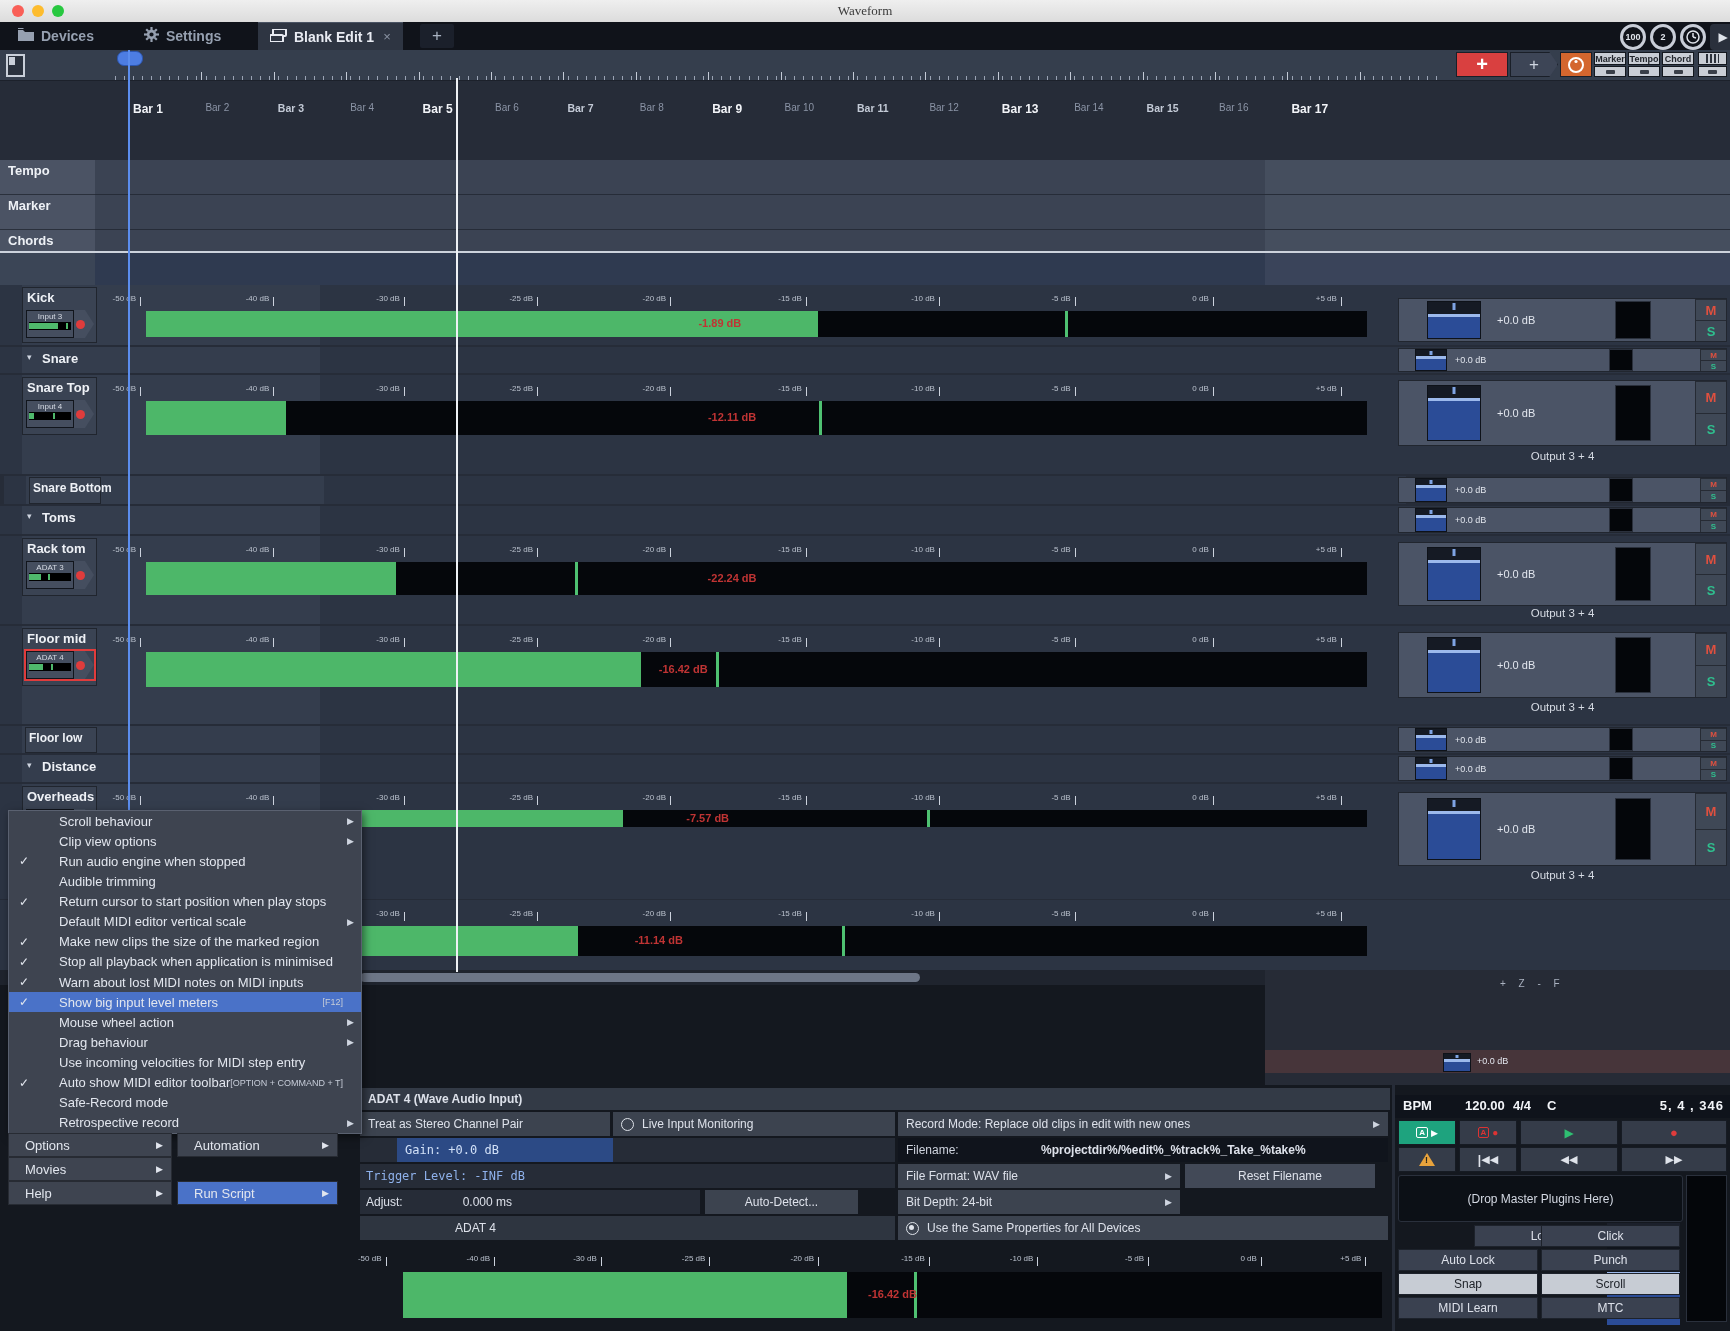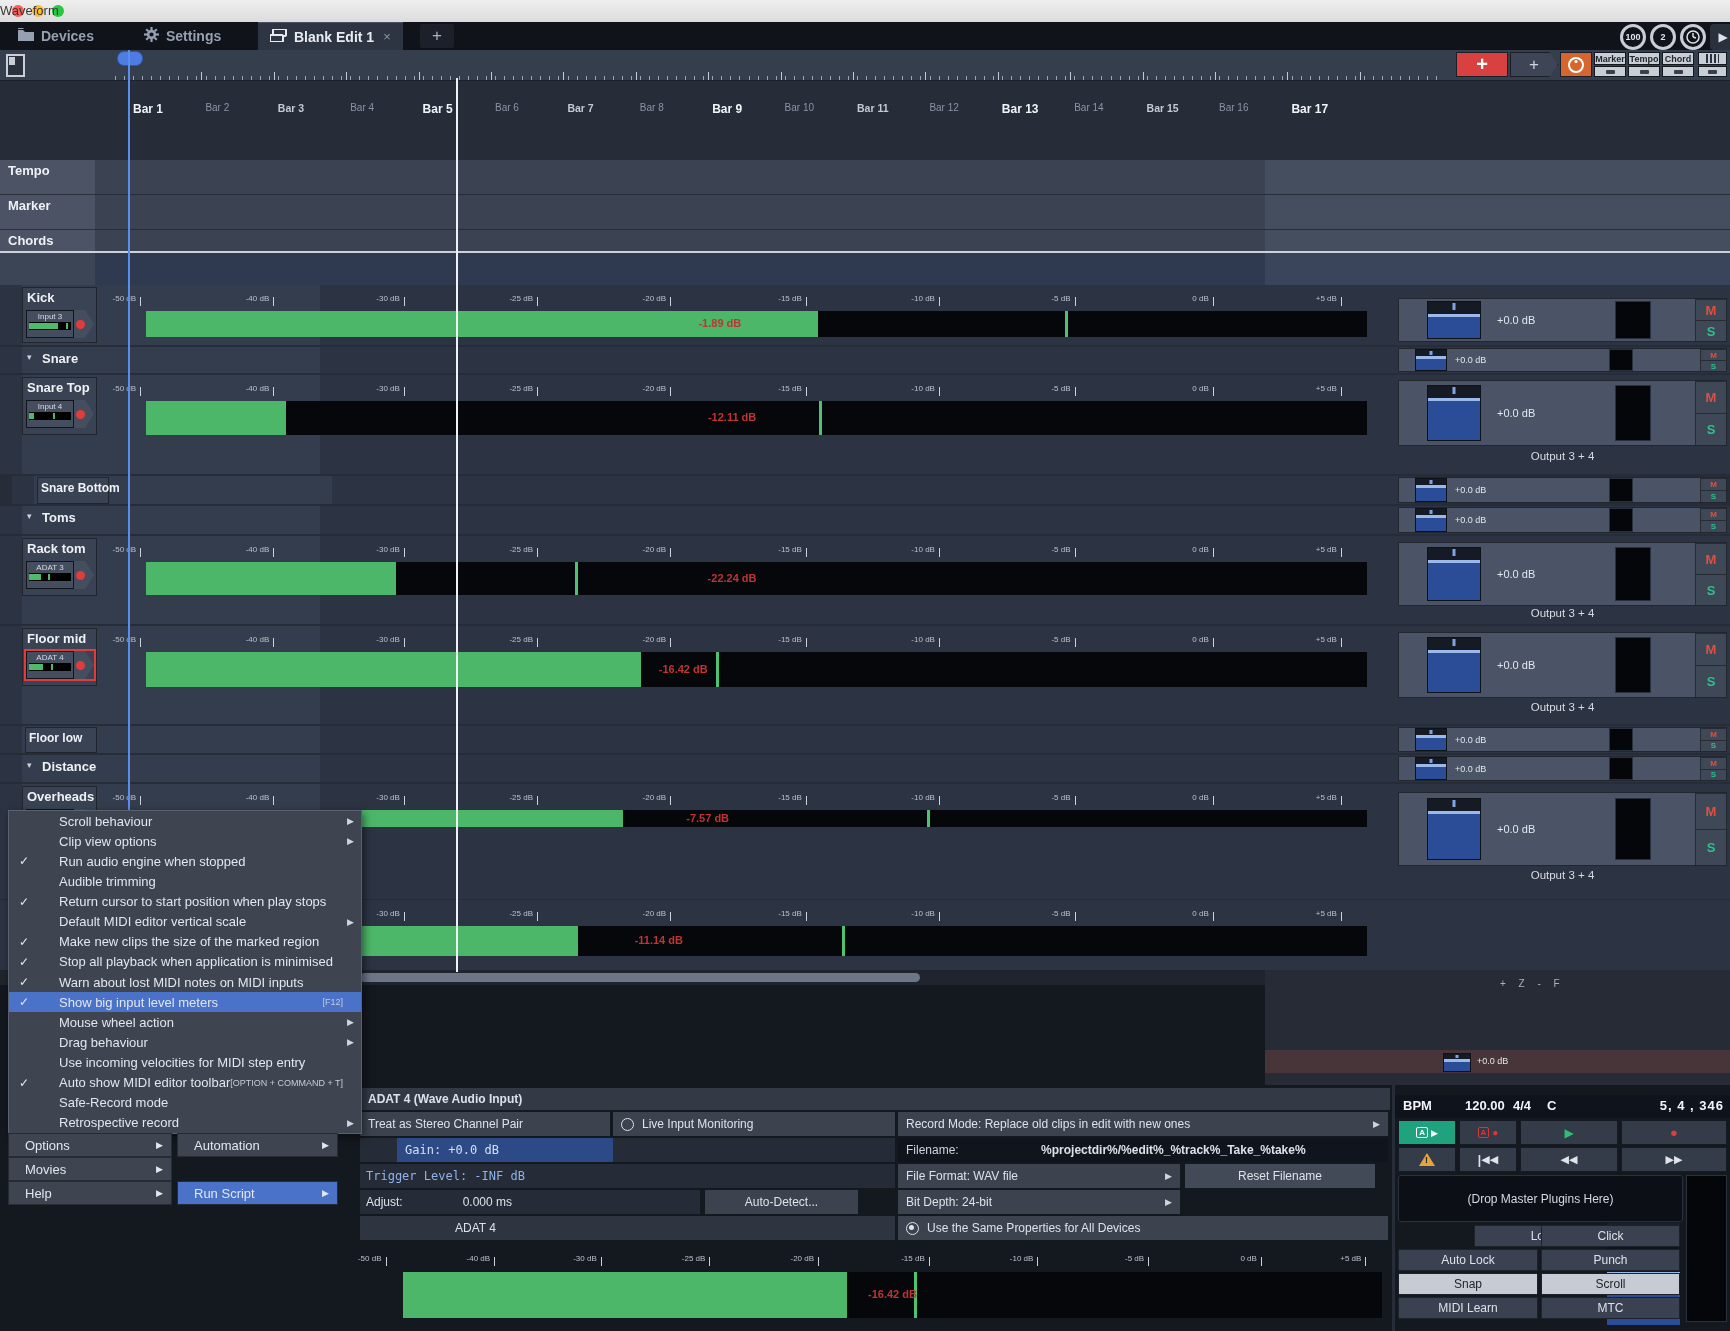--- a/index.html
+++ b/index.html
@@ -2,21 +2,21 @@
 <html><head>
 <meta charset="utf-8">
 <style>
   html,body{margin:0;padding:0;}
   body{width:1730px;height:1331px;position:relative;overflow:hidden;background:#262c38;
        font-family:"Liberation Sans",sans-serif;}
   .abs{position:absolute;}
   
   #titlebar{left:0;top:0;width:1730px;height:22px;background:linear-gradient(#efefef,#dcdcdc);border-bottom:1px solid #b5b5b5;}
   .tl{width:12px;height:12px;border-radius:50%;top:5px;}
-  #title{left:0;width:100%;text-align:left;font-size:13px;color:#3a3a3a;top:3px;}
+  #title{left:0;width:100%;text-align:center;font-size:13px;color:#3a3a3a;top:3px;font-family:Liberation Serif, serif;}
   
   #tabbar{left:0;top:22px;width:1730px;height:28px;background:#10131a;}
   .tab{top:22px;height:28px;display:flex;align-items:center;gap:7px;padding:0 12px;color:#96a0b0;font-size:14px;font-weight:bold;box-sizing:border-box;}
   .tab.active{background:#2e3542;color:#e8ebf2;border-top:1px solid #4a5363;}
   .tab .close{color:#8a93a3;font-weight:normal;font-size:13px;margin-left:2px;}
   .newtab{top:24px;height:24px;width:34px;background:#1b202b;color:#aab3c2;font-size:17px;display:flex;align-items:center;justify-content:center;border-radius:2px;}
   .knob{width:26px;height:26px;border-radius:50%;border:3px solid #c8cdd7;background:#10131a;color:#dfe3ea;
         font-size:9px;font-weight:bold;display:flex;align-items:center;justify-content:center;top:24px;box-sizing:border-box;}
   #tb-play{width:26px;height:26px;top:24px;background:#2a303c;border-radius:4px;color:#dfe3ea;font-size:12px;display:flex;align-items:center;justify-content:center;}
   
@@ -521,21 +521,21 @@
       <div class="pdb" style="font-size: 11px;">+0.0 dB</div>
       <div style="flex: 1 1 0%;"></div>
       <div class="pmeter" style="width: 34px; height: 54.12px;"></div>
       <div style="flex: 0.55 1 0%;"></div>
       <div class="ms" style="width: 31px;">
         <div class="m" style="font-size: 13px;">M</div>
         <div class="s" style="font-size: 13px;">S</div>
       </div>
     </div>
     <div class="outlab" style="top: 370px;">Output 3 + 4</div>
-    <div style="position: absolute; left: 12px; top: 396px; width: 1402px; height: 28px; background: rgb(44, 52, 67);">
+    <div style="position: absolute; left: 4px; top: 396px; width: 1402px; height: 28px; background: rgb(44, 52, 67);">
       <div style="position: absolute; left: 22px; top: 0px; width: 298px; height: 28px; background: rgb(52, 61, 77);"></div>
       <div style="position: absolute; left: 25px; top: 1px; width: 70px; height: 25px; background: rgb(58, 67, 83); border: 1px solid rgb(32, 37, 46);">
         <span class="hdrname" style="position: absolute; left: 3px; top: 3px; font-size: 12px; white-space: nowrap;">Snare Bottom</span>
       </div>
     </div>
     <div class="panel" style="top: 397px; height: 26px;">
       <div style="width: 16px;"></div>
       <div class="fader" style="width: 30px; height: 21.32px;">
         <div class="fpan" style="height: 6px;">
           <i></i>

